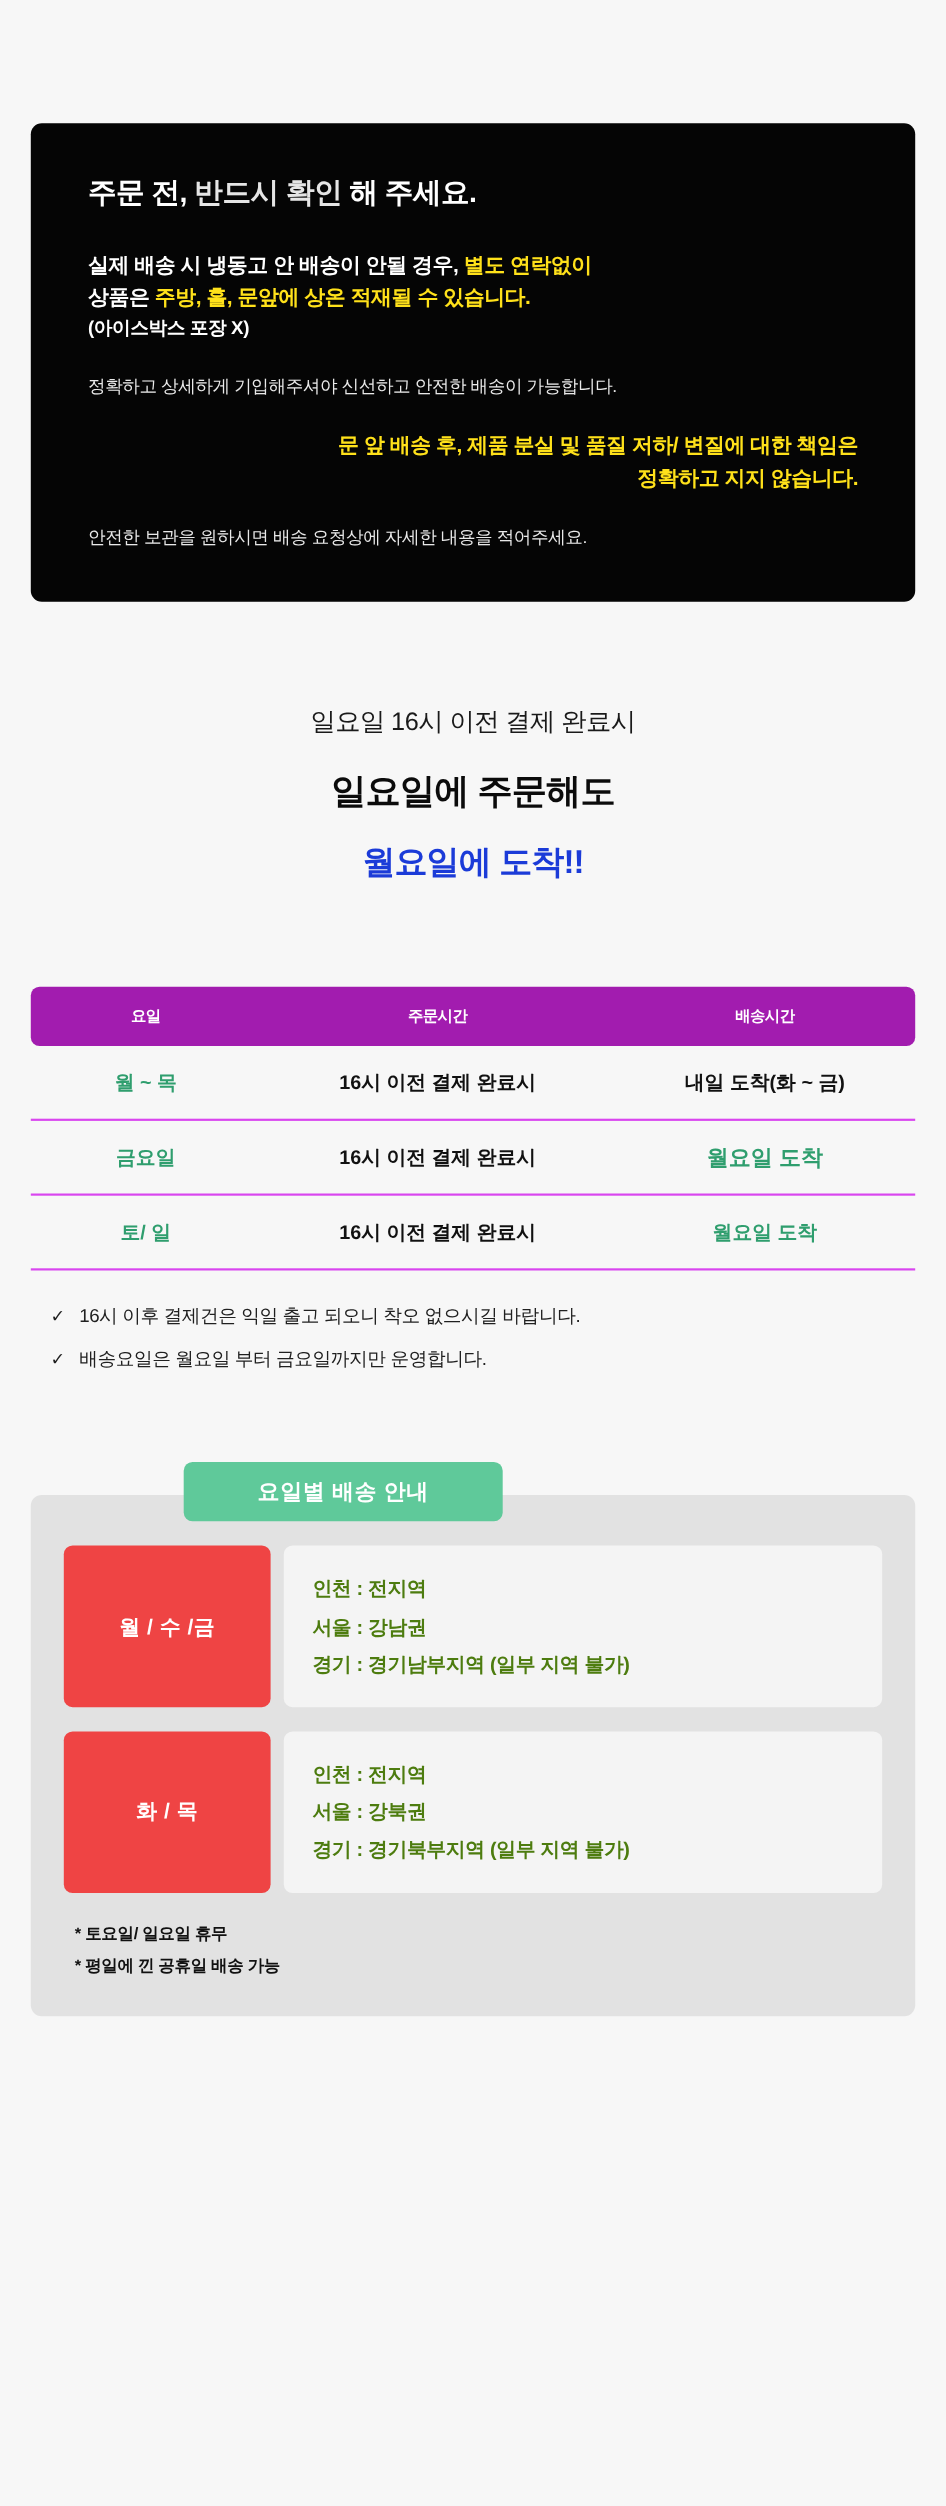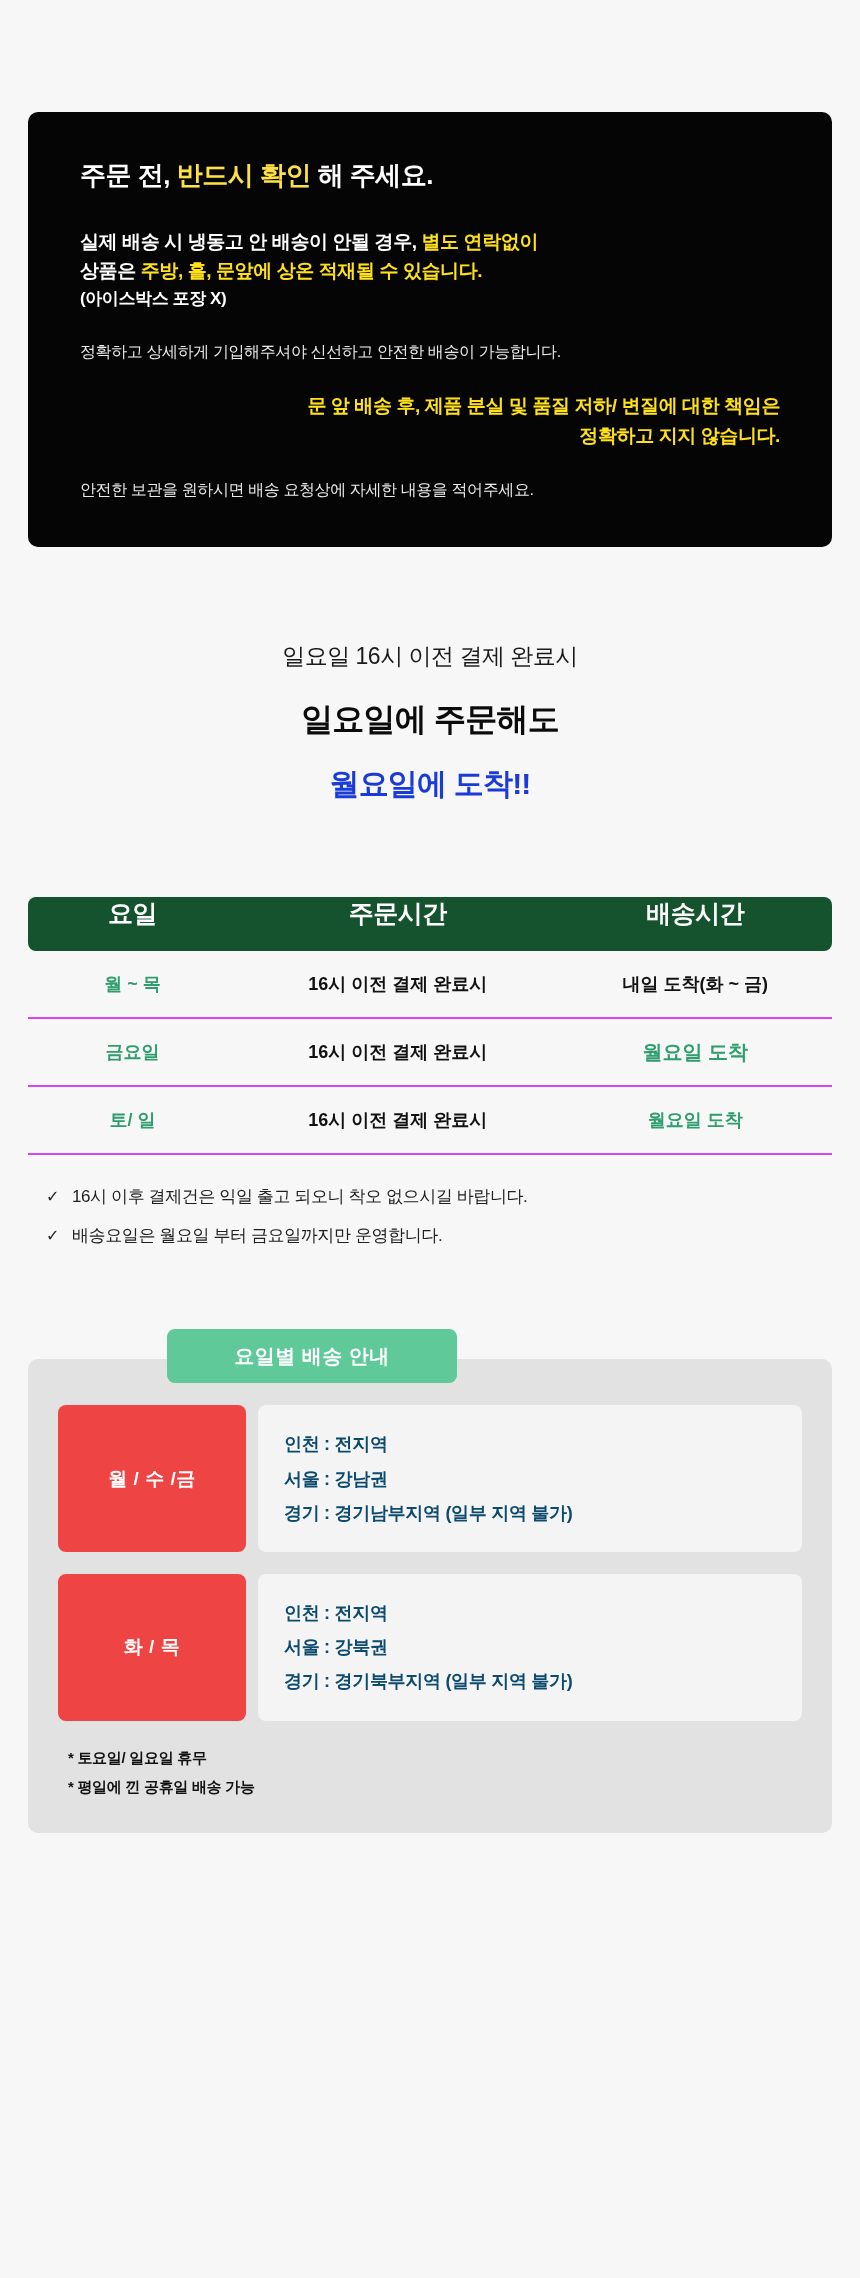--- a/index.html
+++ b/index.html
@@ -31,21 +31,21 @@
     color: #ffffff;
     box-sizing: border-box;
   }
   .notice-title {
     font-size: 26px;
     font-weight: bold;
     letter-spacing: -0.5px;
     margin-bottom: 34px;
   }
   .notice-title .hl {
-    color: #fde047;
+    color: #e5e5e5;
   }
   .notice-block {
     margin-bottom: 26px;
     line-height: 1.55;
   }
   .notice-strong {
     font-size: 19px;
     font-weight: bold;
     letter-spacing: -0.4px;
   }
@@ -102,26 +102,26 @@
     letter-spacing: -0.8px;
   }
 
   
   .sched {
     margin-top: 92px;
     width: 100%;
   }
   .sched-head {
     display: flex;
-    background: #14532d;
+    background: #a21caf;
     border-radius: 8px;
     height: 54px;
-    align-items: flex-start;
+    align-items: center;
     color: #ffffff;
-    font-size: 25px;
+    font-size: 14px;
     font-weight: bold;
     letter-spacing: -0.5px;
   }
   .sched-head .c, .sched-row .c {
     text-align: center;
   }
   .c1 { width: 26%; }
   .c2 { width: 40%; }
   .c3 { width: 34%; }
   .sched-row {
@@ -222,21 +222,21 @@
   .guide-areas {
     flex: 1;
     background: #f4f4f4;
     border-radius: 8px;
     margin-left: 12px;
     padding: 22px 26px;
     box-sizing: border-box;
   }
   .area-line {
     font-size: 18px;
-    color: #0c4a6e;
+    color: #4d7c0f;
     font-weight: bold;
     letter-spacing: -0.3px;
     line-height: 1.9;
   }
   .guide-foot {
     padding: 6px 4px 0 10px;
   }
   .foot-line {
     font-size: 15px;
     font-weight: bold;

